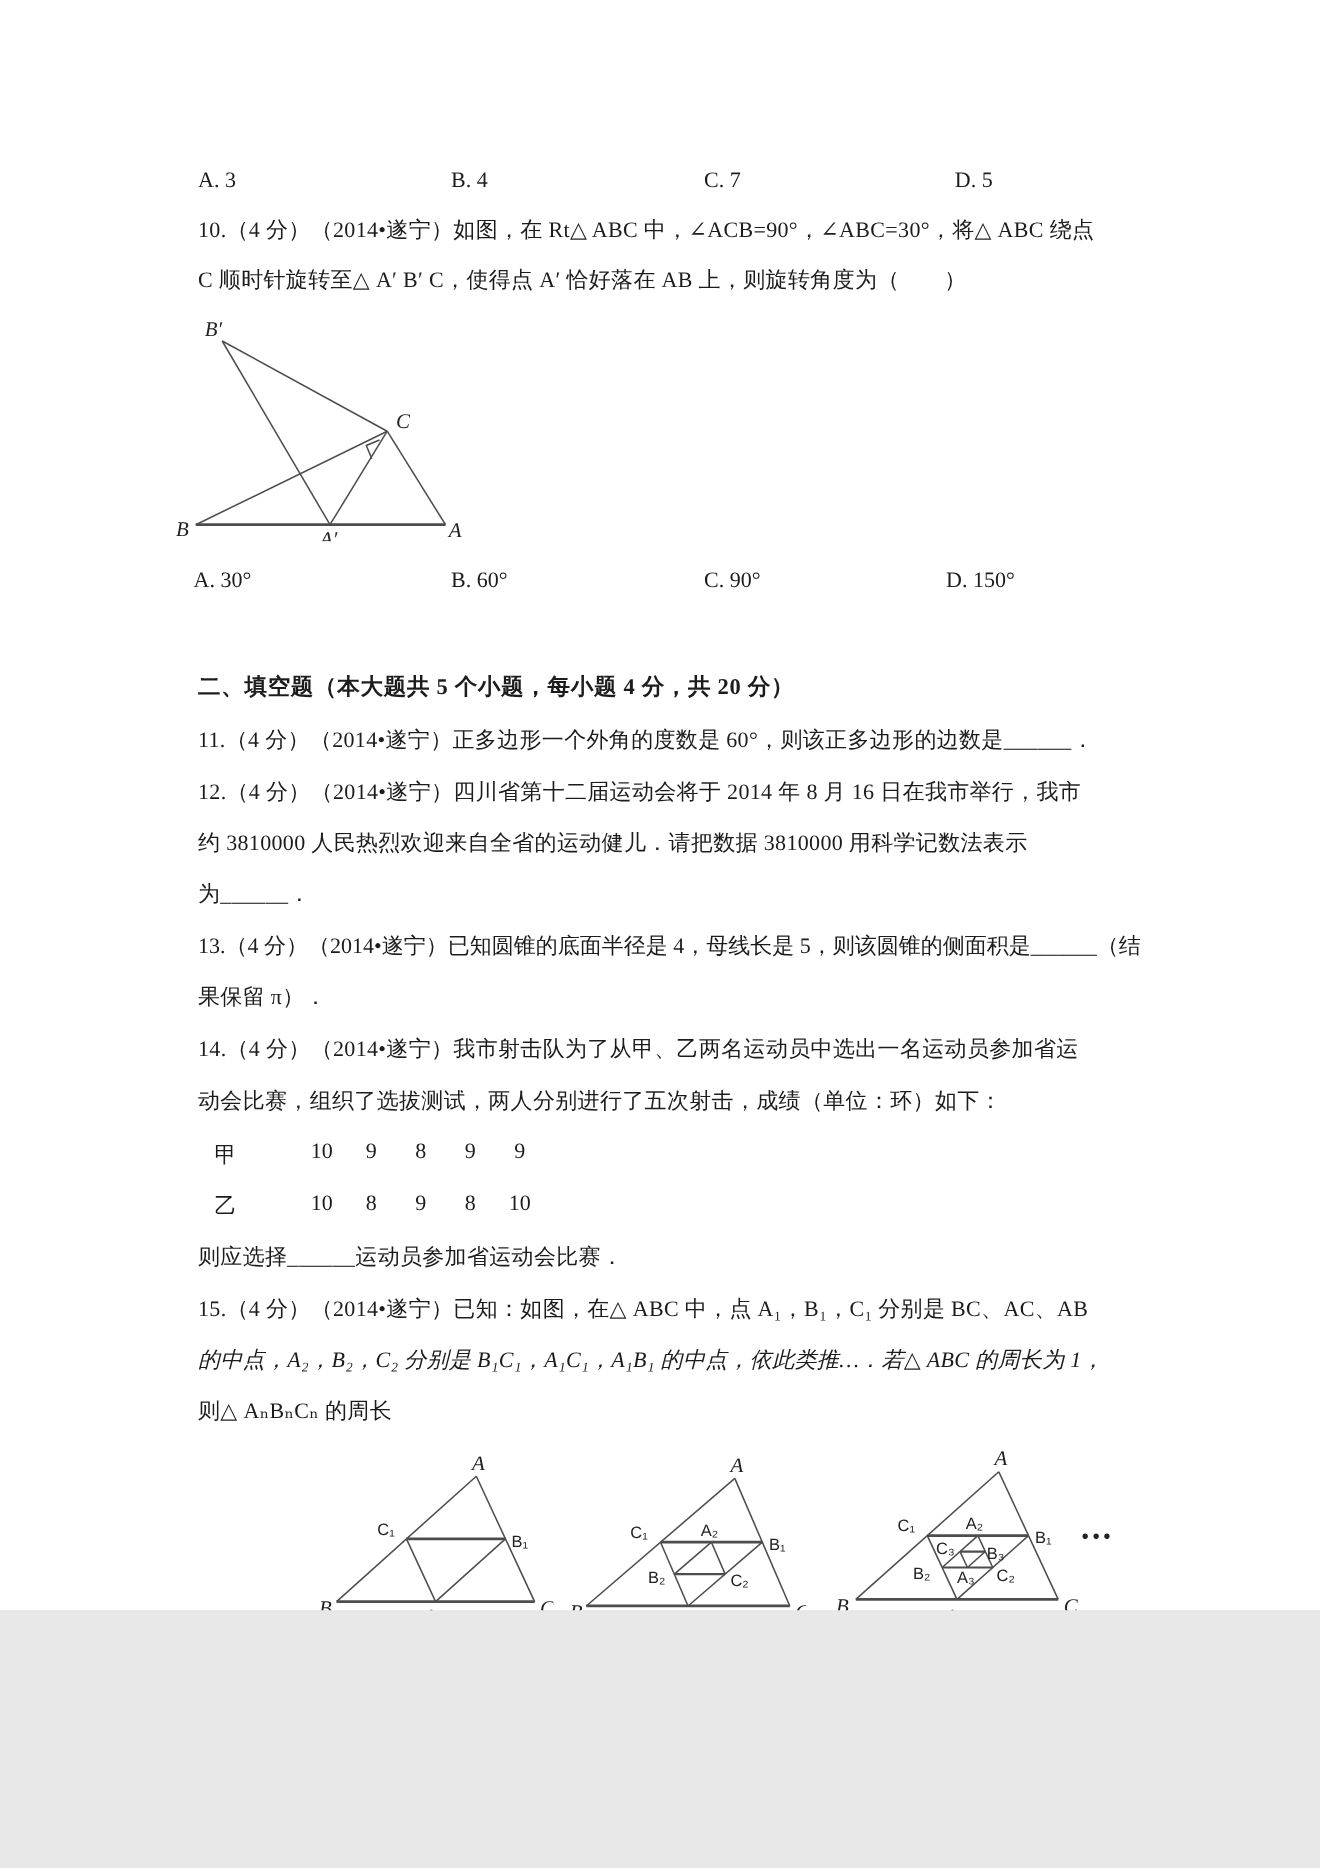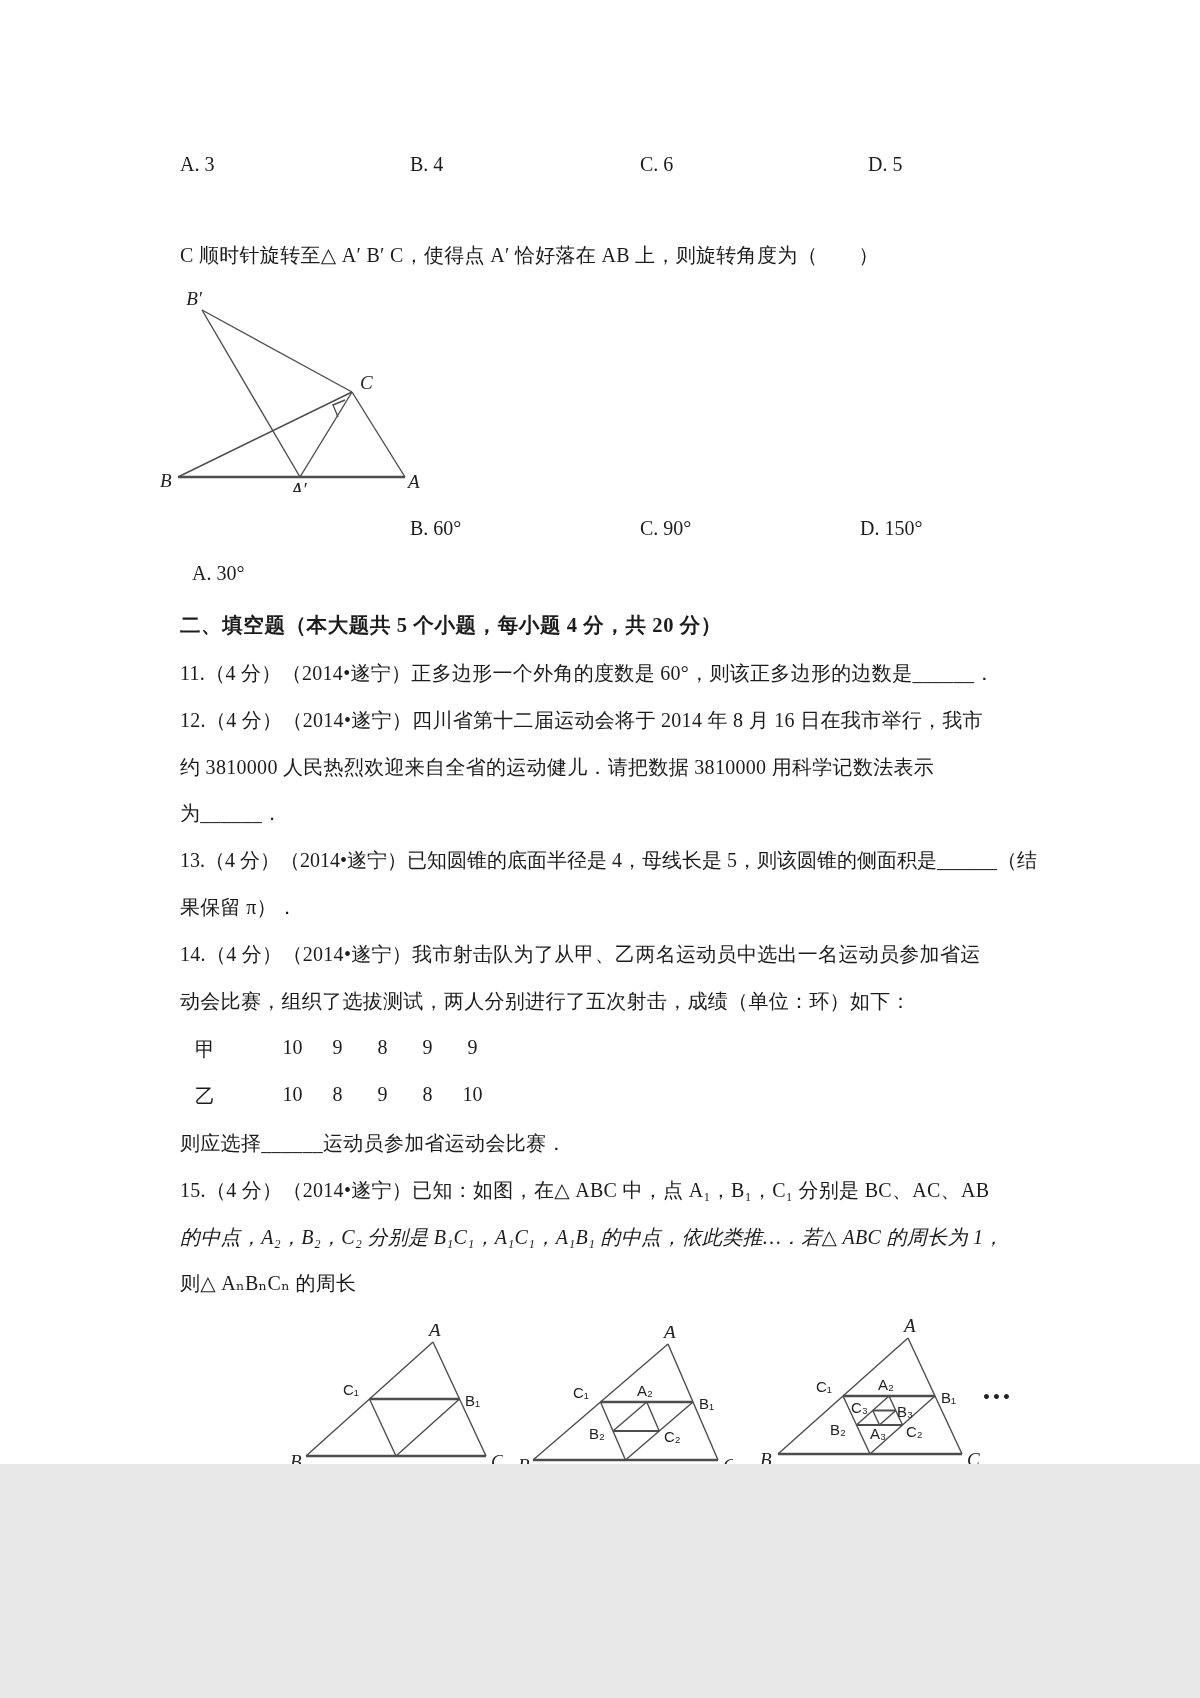--- a/index.html
+++ b/index.html
@@ -26,43 +26,44 @@
   .rule { position:absolute; background:#3a3a3a; }
 </style>
 </head>
 <body>
 
 <div class="page">
 
   <div>
     <span class="opt" style="left:180px; top:153px;">A. 3</span>
     <span class="opt" style="left:410px; top:153px;">B. 4</span>
-    <span class="opt" style="left:640px; top:153px;">C. 6</span>
+    <span class="opt" style="left:640px; top:153px;">C. 7</span>
     <span class="opt" style="left:868px; top:153px;">D. 5</span>
   </div>
 
+  <div class="t" style="left:180px; top:196px;">10.（4 分）（2014•遂宁）如图，在 Rt△ ABC 中，∠ACB=90°，∠ABC=30°，将△ ABC 绕点</div>
   <div class="t" style="left:180px; top:242px;">C 顺时针旋转至△ A′ B′ C，使得点 A′ 恰好落在 AB 上，则旋转角度为（　　）</div>
 
   <svg class="fig" style="left:158px; top:272px;" width="300" height="220" viewBox="0 0 300 220">
     <line class="thin" x1="44" y1="38" x2="194" y2="120"></line>
     <line class="thin" x1="44" y1="38" x2="142" y2="205"></line>
     <line class="thick" x1="20" y1="205" x2="247" y2="205"></line>
     <line class="thin" x1="194" y1="120" x2="20" y2="205"></line>
     <line class="thin" x1="194" y1="120" x2="142" y2="205"></line>
     <line class="thin" x1="194" y1="120" x2="247" y2="205"></line>
     <path class="thin" d="M 187 128 L 175 133 L 180 145"></path>
     <text class="vlabel" x="44" y="33" text-anchor="end">B′</text>
     <text class="vlabel" x="202" y="117">C</text>
     <text class="vlabel" x="2" y="215">B</text>
     <text class="vlabel" x="133" y="224">A′</text>
     <text class="vlabel" x="250" y="216">A</text>
   </svg>
 
   <div>
-    <span class="opt" style="left:192px; top:517px;margin-top:45px;">A. 30°</span>
+    <span class="opt" style="left:176px; top:517px;">A. 30°</span>
     <span class="opt" style="left:410px; top:517px;">B. 60°</span>
     <span class="opt" style="left:640px; top:517px;">C. 90°</span>
     <span class="opt" style="left:860px; top:517px;">D. 150°</span>
   </div>
 
   <div class="t heading" style="left:180px; top:612px;text-align:right;">二、填空题（本大题共 5 个小题，每小题 4 分，共 20 分）</div>
 
   <div class="t" style="left:180px; top:660px;">11.（4 分）（2014•遂宁）正多边形一个外角的度数是 60°，则该正多边形的边数是______．</div>
 
   <div class="t" style="left:180px; top:707px;">12.（4 分）（2014•遂宁）四川省第十二届运动会将于 2014 年 8 月 16 日在我市举行，我市</div>

